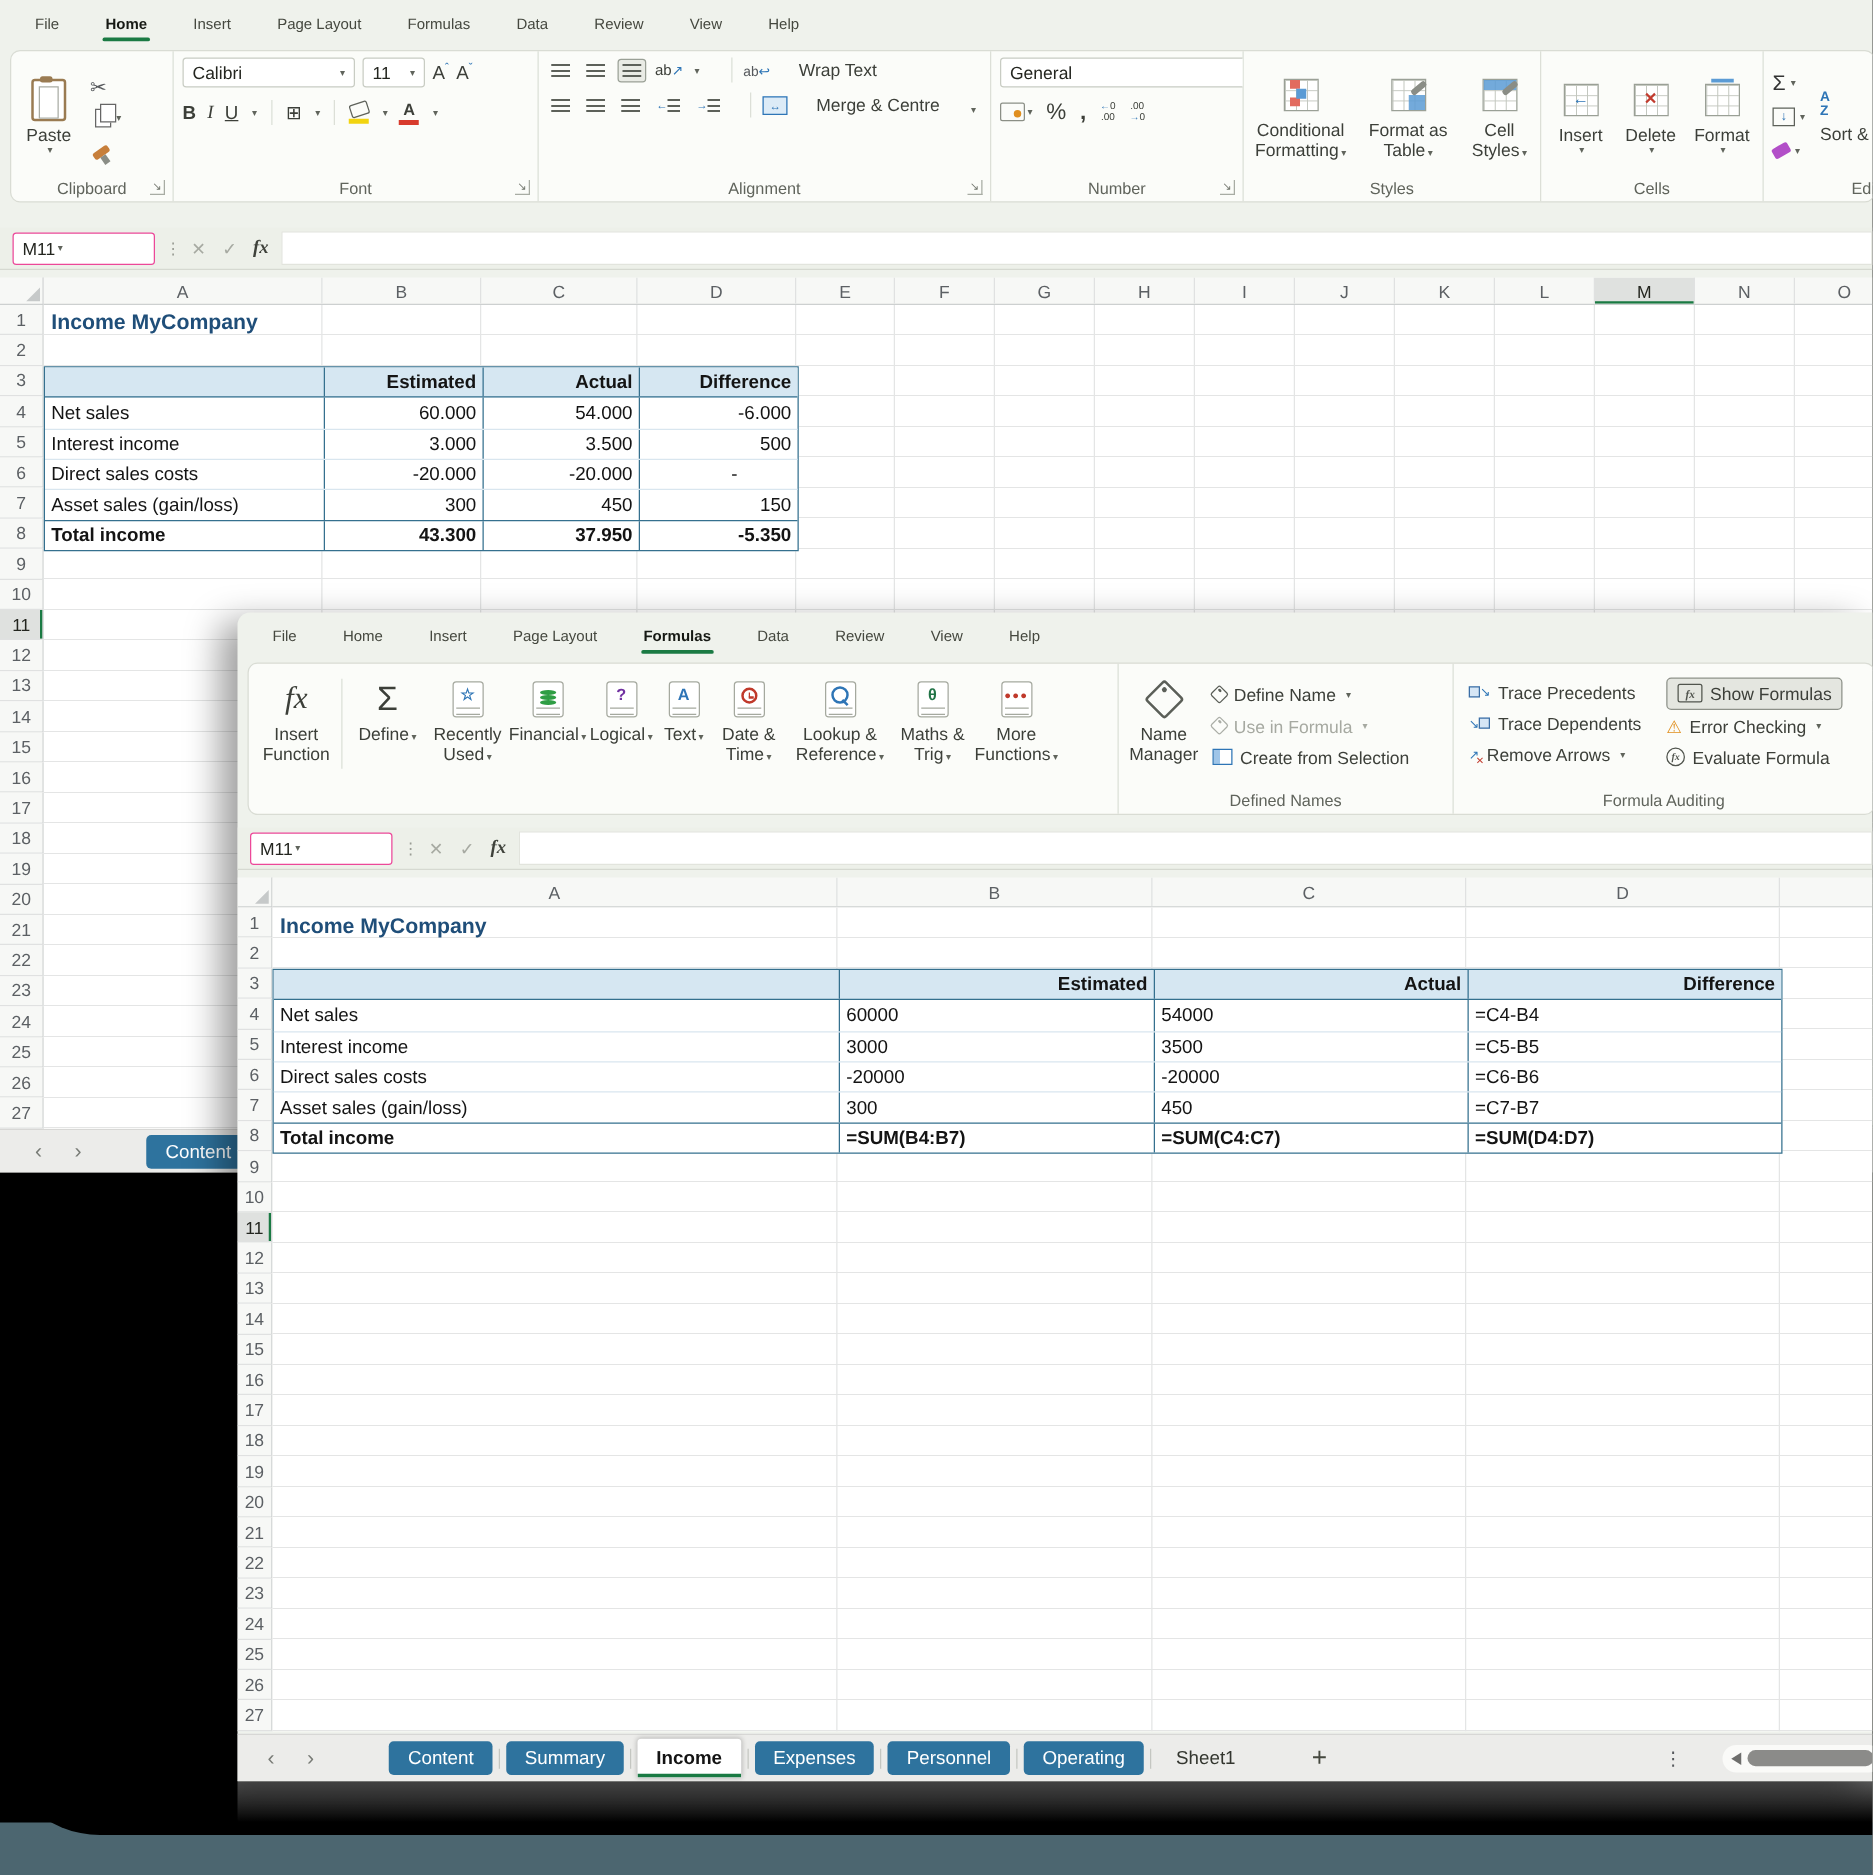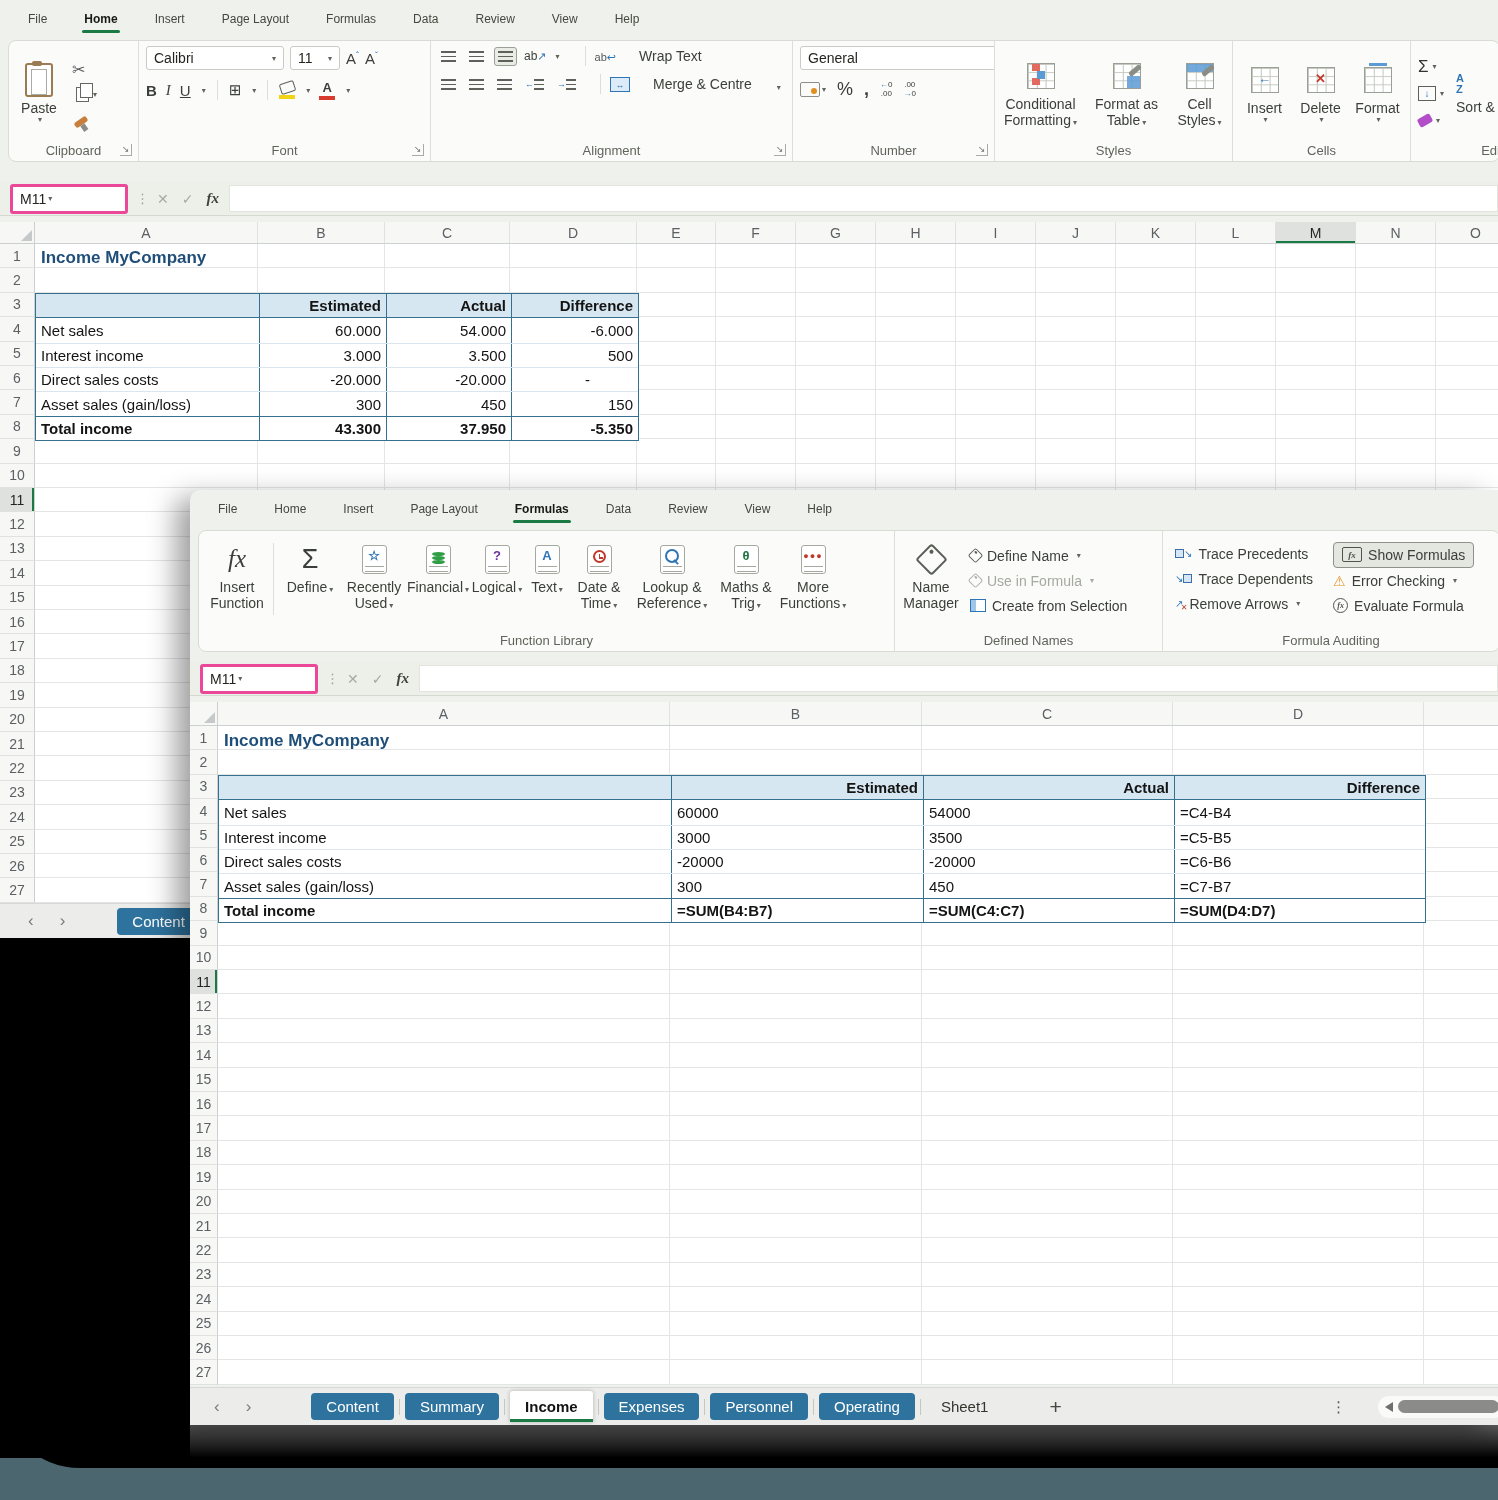--- a/index.html
+++ b/index.html
@@ -132,21 +132,21 @@
   .sf-ic{width:18px;height:13px;border:1.5px solid #50544d;border-radius:2px;display:inline-flex;align-items:center;
          justify-content:center;font:italic bold 9px "Liberation Serif",serif;color:#50544d;flex-shrink:0}
   .warn{color:#e08f1f;font-size:14px}
   .ev-ic{width:15px;height:15px;border:1.5px solid #50544d;border-radius:50%;display:inline-flex;align-items:center;
          justify-content:center;font:italic bold 8px "Liberation Serif",serif;color:#50544d;flex-shrink:0;box-sizing:border-box}
   .vsep2{width:1px;background:#dcdfd7;align-self:stretch;margin:4px 5px 14px}
 
   
   .fbar{position:absolute;left:0;right:0;height:34px;background:#edf0e9;border-bottom:1px solid #d6d9d1;
         display:flex;align-items:center;padding-left:10px;box-sizing:border-box}
-  .namebox{width:98px;height:24px;background:#fff;border:3px solid #ec4899;border-radius:3px;display:flex;
+  .namebox{width:98px;height:24px;background:#fff;border:1px solid #ec4899;border-radius:3px;display:flex;
            align-items:center;padding:0 7px;font-size:14px;color:#23251f;cursor:pointer}
   .fdots{color:#9a9d95;margin:0 8px;font-size:13px}
   .fbtns{display:flex;gap:13px;align-items:center;color:#a7aaa2;font-size:14px}
   .fx-lbl{font:italic bold 15px "Liberation Serif",serif;color:#3f423b}
   .finput{flex:1;height:25px;background:#fff;border:1px solid #e2e4dd;margin-left:10px}
 
   
   .corner{position:absolute;background:#f7f8f6;border-right:1px solid #cdd0d0;border-bottom:1px solid #cdd0d0;box-sizing:border-box}
   .corner::after{content:"";position:absolute;right:2px;bottom:2px;border-style:solid;
                  border-width:0 0 11px 11px;border-color:transparent transparent #c6c9c9 transparent}
@@ -673,21 +673,20 @@
         </div>
         <div class="bigbtn" style="width:72px">
           <div class="ic">
               <span class="book">
                 <span class="dots">●●●</span>
               </span>
             </div>
           <div class="blabel"><span>More Functions</span><span class="caret">▾</span></div>
         </div>
       </div>
-      <div class="glabel">Function Library</div>
     </div>
 
     <div class="rgroup" style="width:268px">
       <div class="gbody hrow" style="gap:10px;align-items:flex-start;padding-top:3px">
         <div class="bigbtn" style="width:58px">
           <div class="ic">
               <span class="tag"></span>
             </div>
           <div class="blabel">Name Manager</div>
         </div>

